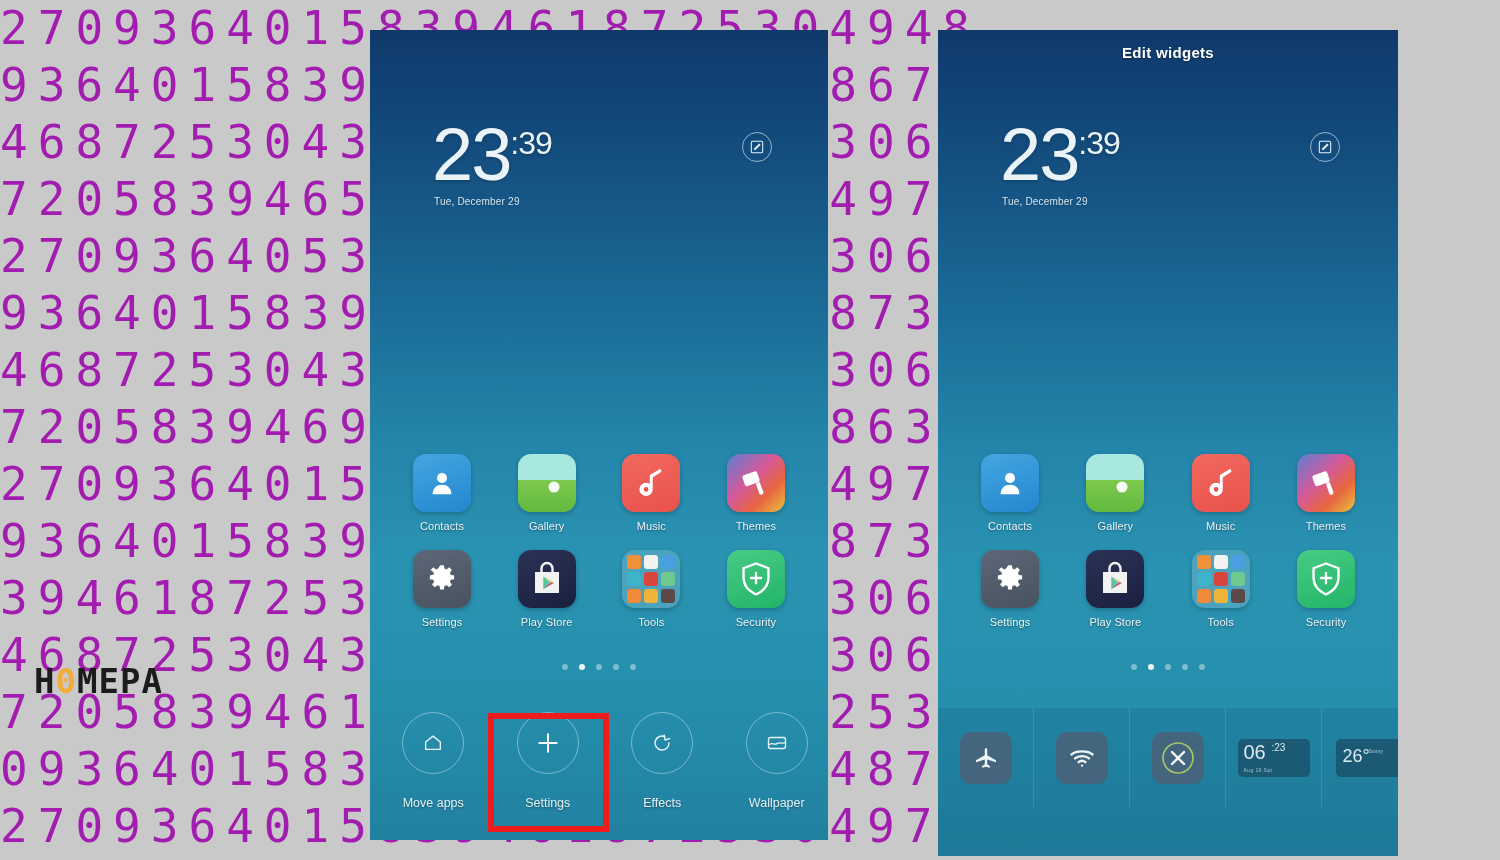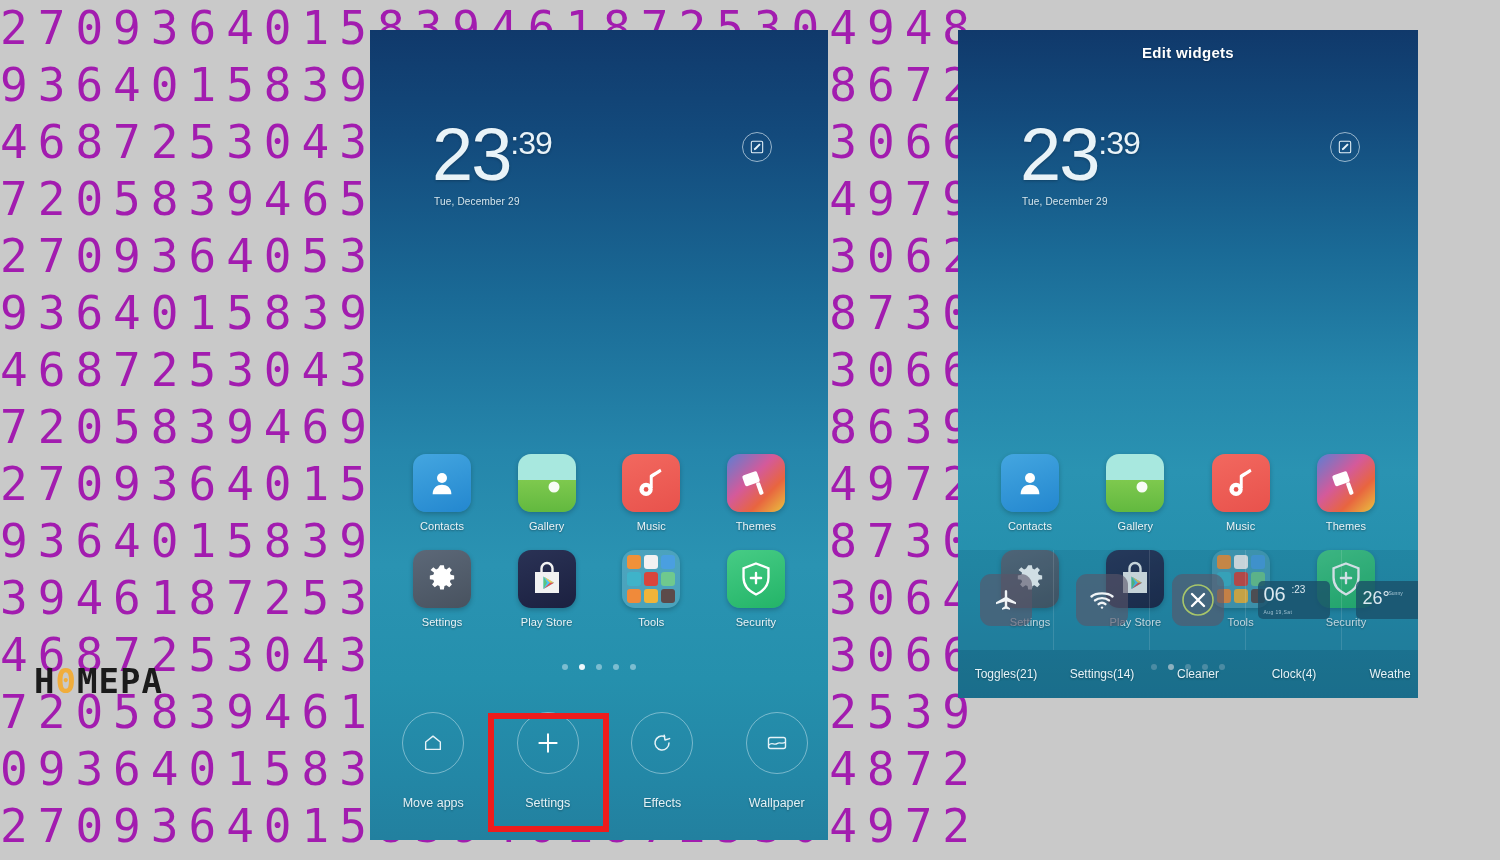--- a/index.html
+++ b/index.html
@@ -49,21 +49,21 @@
         #134a7c 13%,
         #1a6a96 33%,
         #2586ab 52%,
         #2a93b2 66%,
         #2590ad 80%,
         #2387a6 92%,
         #22809f 100%);
     color: #ffffff;
   }
   #phone-left  { left: 370px; top: 30px; width: 458px; height: 810px; }
-  #phone-right { left: 958px; top: 30px; width: 460px; height: 668px; }
+  #phone-right { left: 938px; top: 30px; width: 460px; height: 826px; }
 
   
   .screen-title {
     position: absolute; left: 0; right: 0; top: 14px;
     text-align: center;
     font-size: 15px; font-weight: bold;
     color: #ffffff;
     letter-spacing: .3px;
     text-shadow: 0 1px 2px rgba(0,0,0,.35);
   }
@@ -574,21 +574,14 @@
             <span class="tw-date">Aug 19,Sat</span>
           </div>
         </div>
         <div class="picker-cell">
           <div class="thumb-wide weather">
             <span class="tw-deg">26°</span>
             <span class="tw-wtxt">Sunny</span>
           </div>
         </div>
       </div>
-    <div id="picker-labels">
-        <div class="picker-label">Toggles(21)</div>
-        <div class="picker-label">Settings(14)</div>
-        <div class="picker-label">Cleaner</div>
-        <div class="picker-label">Clock(4)</div>
-        <div class="picker-label">Weathe</div>
-      </div>
   </div>
 </div>
 
 </body></html>

